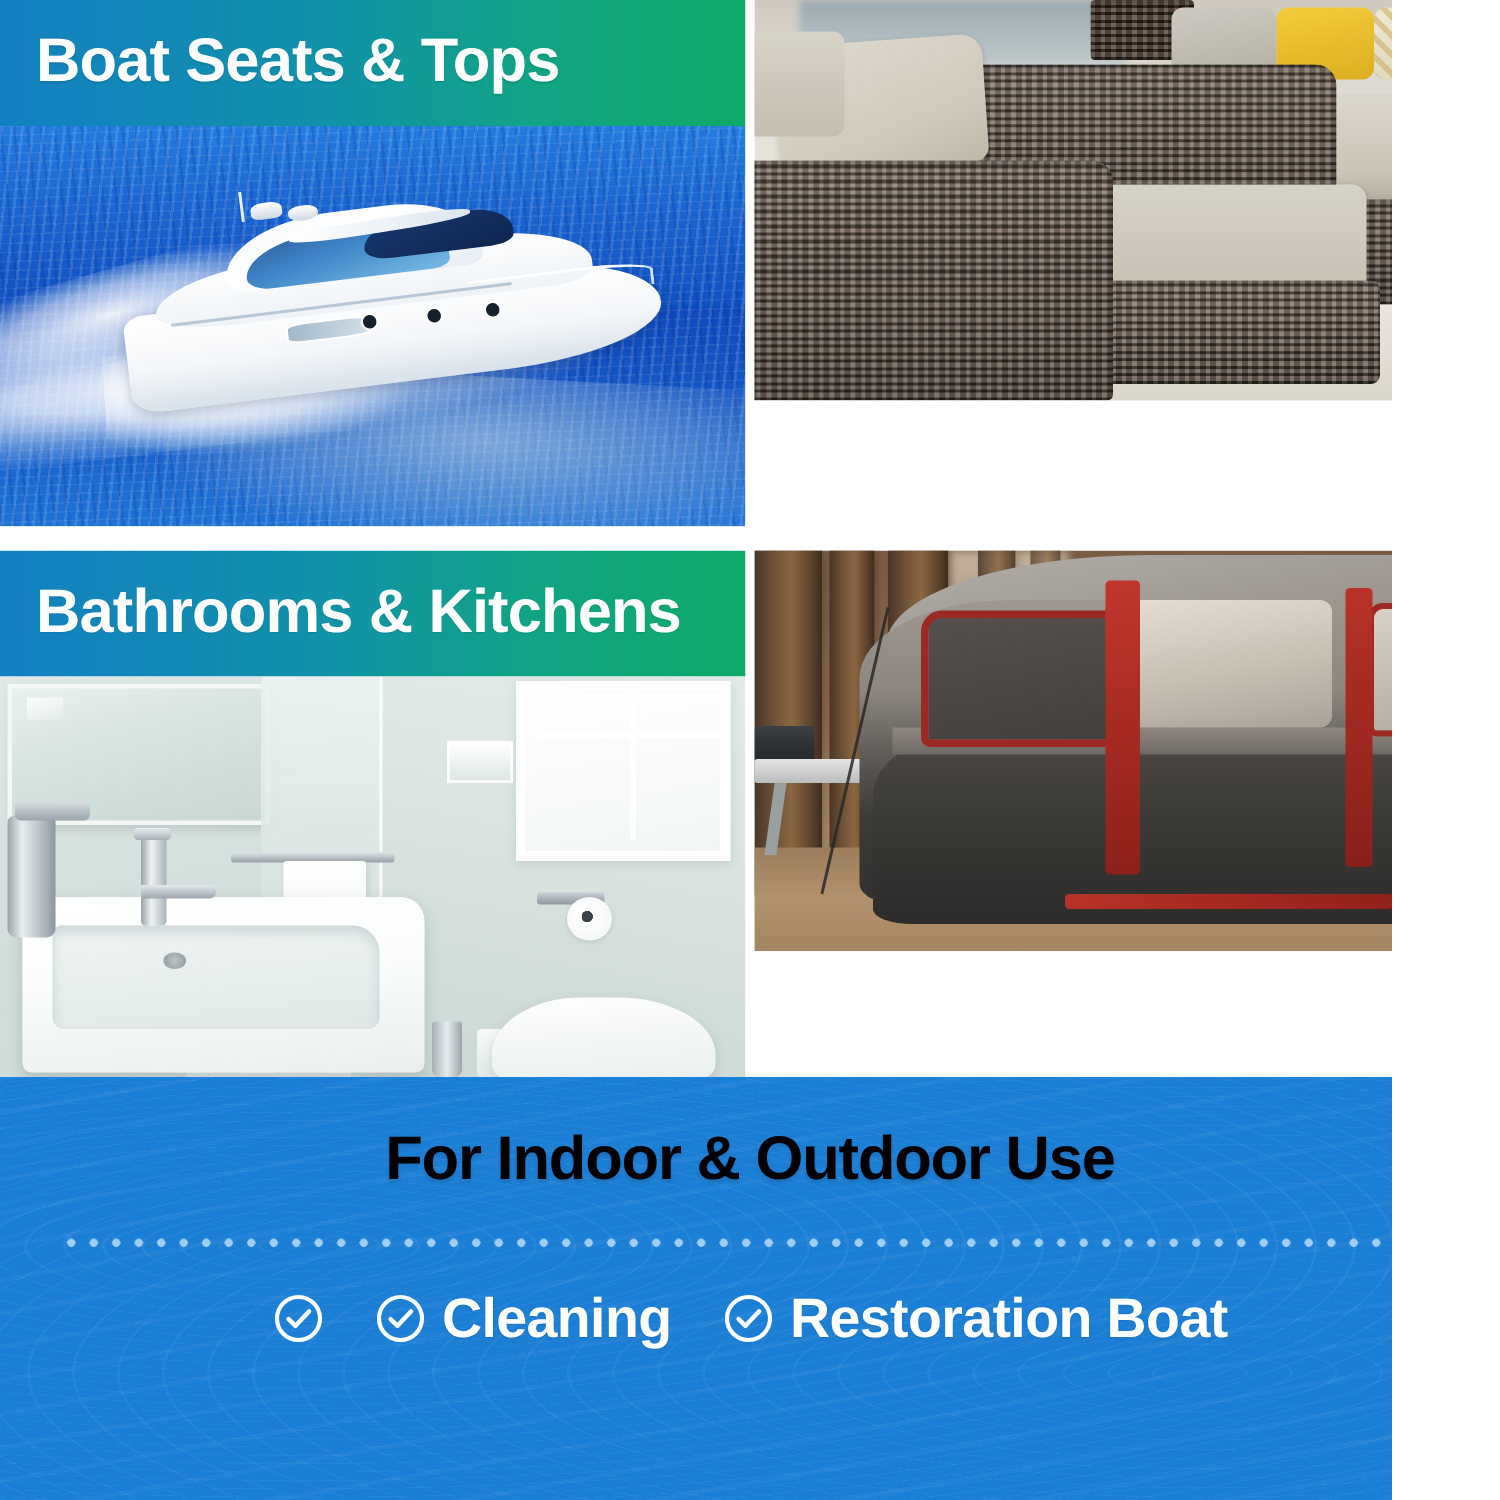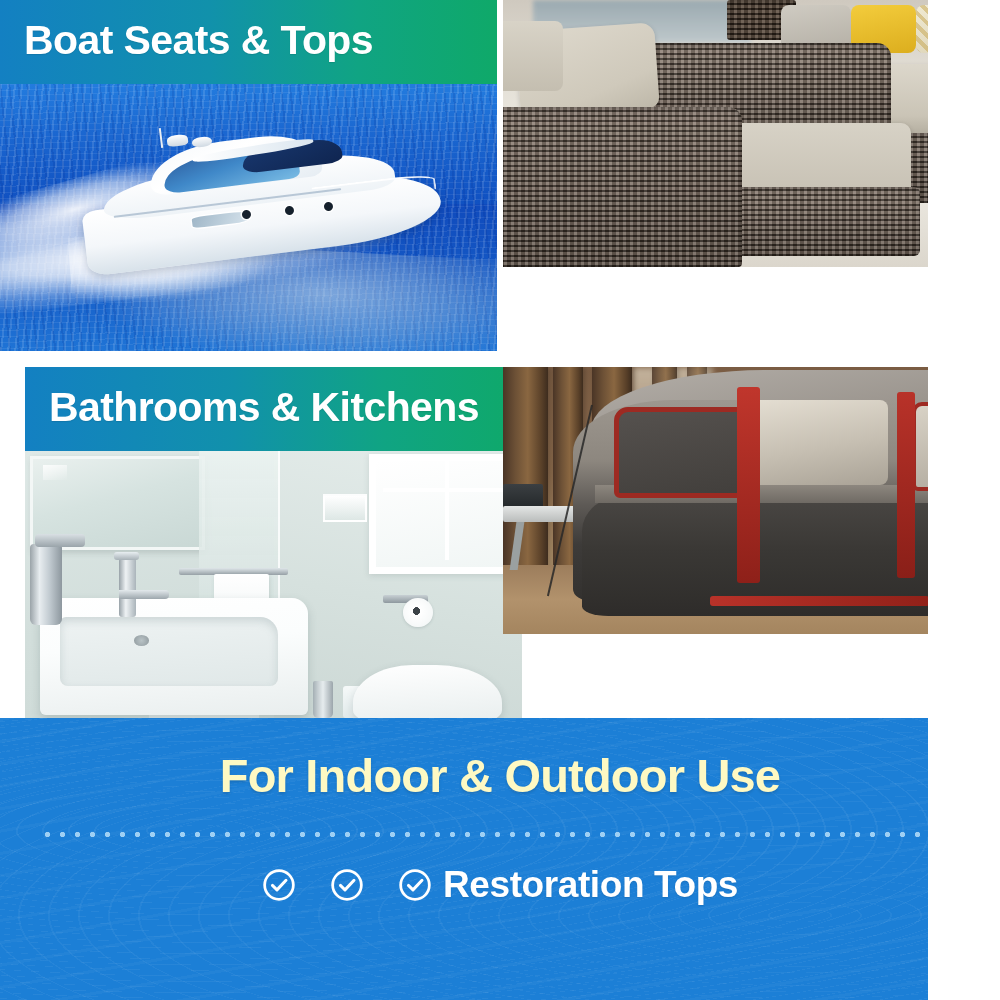--- a/index.html
+++ b/index.html
@@ -17,21 +17,21 @@
     position:absolute;left:0;top:0;
     width:1000px;height:718px;
   }
   .panel{
     position:absolute;
     width:497px;height:351px;
     overflow:hidden;
   }
   .panel.p0{left:0;top:0;}
   .panel.p1{left:503px;top:0;}
-  .panel.p2{left:0;top:367px;padding-left:25px;}
+  .panel.p2{left:0;top:367px;}
   .panel.p3{left:503px;top:367px;}
 
   .panel-head{
     position:relative;
     height:84px;
     background:linear-gradient(90deg,#1380c2 0%,#1191ab 42%,#10a483 72%,#0fa969 100%);
     display:flex;align-items:center;
     overflow:hidden;
   }
   .panel.p1 .panel-head,.panel.p3 .panel-head{justify-content:flex-end;}
@@ -531,22 +531,22 @@
   }
   .banner-inner{
     position:relative;
     height:100%;
     display:flex;flex-direction:column;
     align-items:center;justify-content:flex-start;
     padding-top:34px;
     box-sizing:border-box;
   }
   .banner-headline{
-    color:#fef9c3;
-    font-size:47px;
+    color:#000000;
+    font-size:41px;
     font-weight:bold;
     letter-spacing:-0.8px;
     line-height:1;
     white-space:nowrap;
     text-shadow:0 2px 3px rgba(0,0,0,.13);
   }
   .dotted-rule{
     margin-top:32px;
     width:920px;height:7px;
     background-image:radial-gradient(circle,#9fd0f4 0 2.6px,rgba(0,0,0,0) 2.9px);
@@ -721,27 +721,28 @@
             <circle cx="16" cy="16" r="13.5" fill="none" stroke="#ffffff" stroke-width="2.6"></circle>
             <path d="M9.8 16.4 L14.1 20.6 L22.6 11.6" fill="none" stroke="#ffffff" stroke-width="2.8" stroke-linecap="round" stroke-linejoin="round"></path>
           </svg>
         </div>
 
         <div class="feature">
           <svg class="check-icon" viewBox="0 0 32 32">
             <circle cx="16" cy="16" r="13.5" fill="none" stroke="#ffffff" stroke-width="2.6"></circle>
             <path d="M9.8 16.4 L14.1 20.6 L22.6 11.6" fill="none" stroke="#ffffff" stroke-width="2.8" stroke-linecap="round" stroke-linejoin="round"></path>
           </svg>
+          <span class="feature-label">Cleaning</span>
         </div>
 
         <div class="feature">
           <svg class="check-icon" viewBox="0 0 32 32">
             <circle cx="16" cy="16" r="13.5" fill="none" stroke="#ffffff" stroke-width="2.6"></circle>
             <path d="M9.8 16.4 L14.1 20.6 L22.6 11.6" fill="none" stroke="#ffffff" stroke-width="2.8" stroke-linecap="round" stroke-linejoin="round"></path>
           </svg>
-          <span class="feature-label">Restoration Tops</span>
+          <span class="feature-label">Restoration Boat</span>
         </div>
 
       </div>
     </div>
   </div>
 
 </div>
 
 </body></html>

